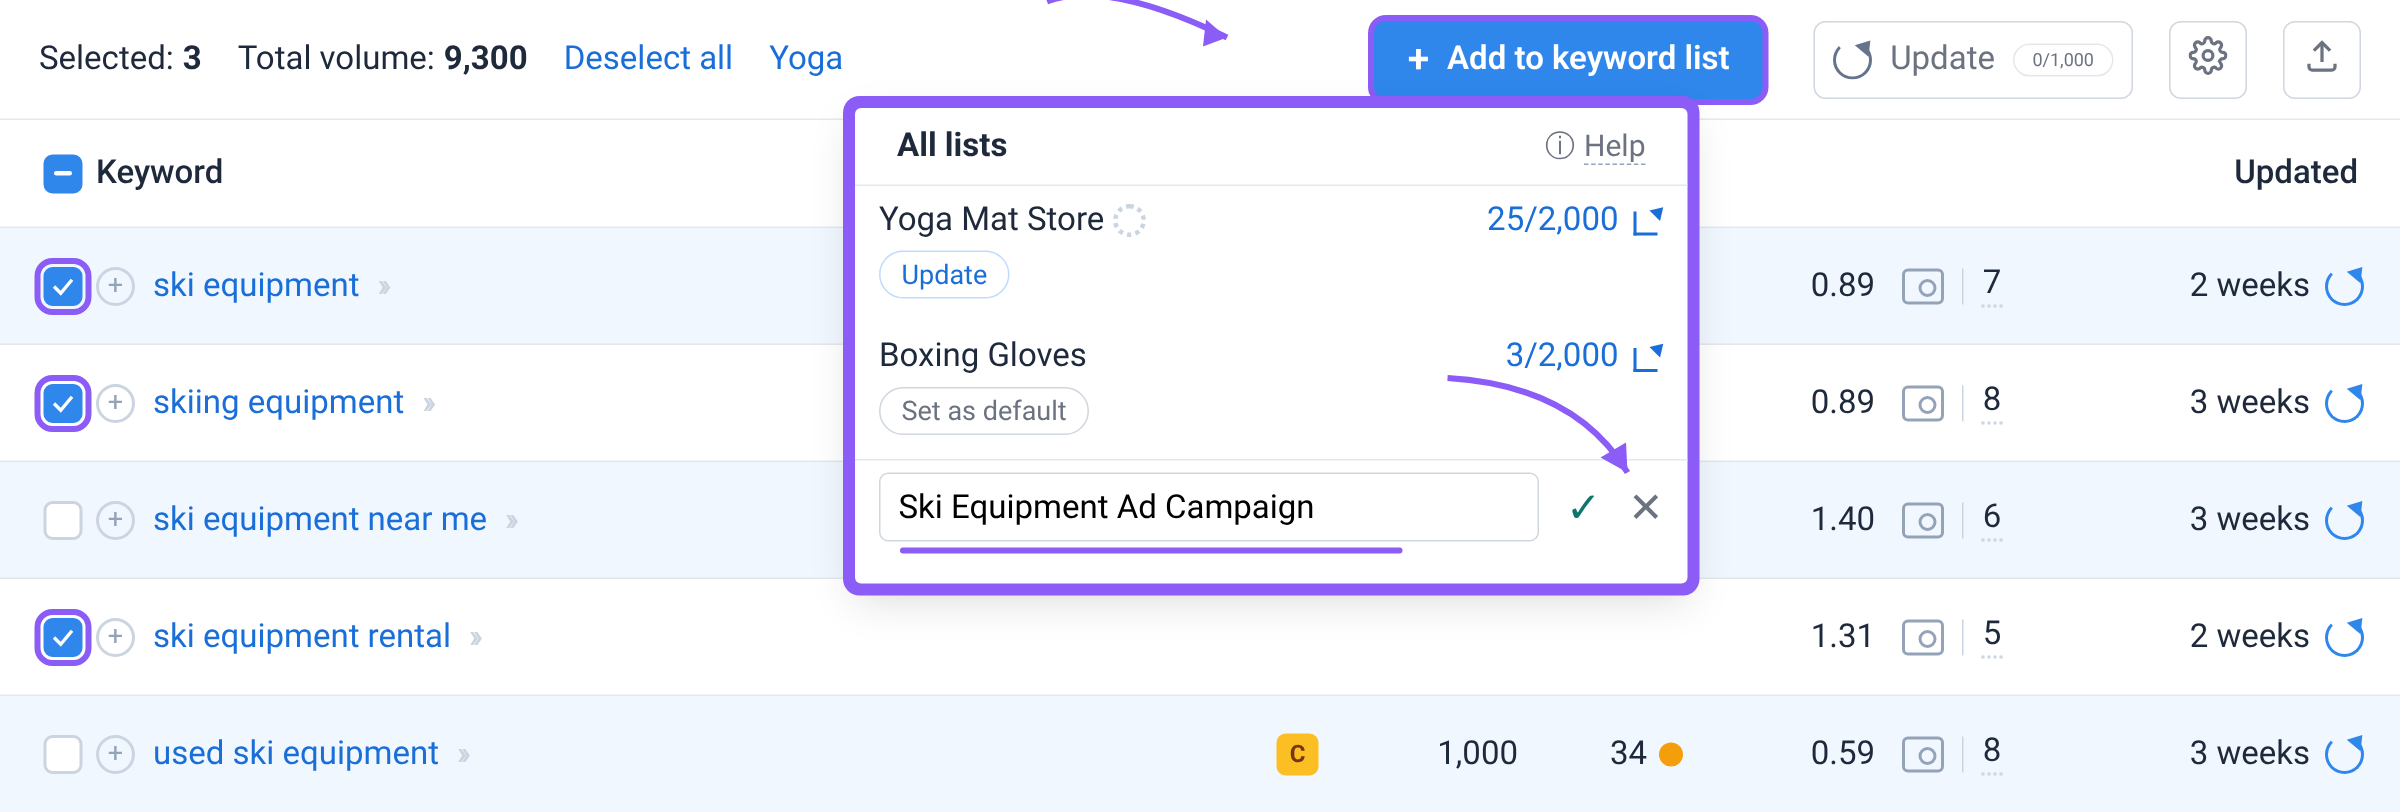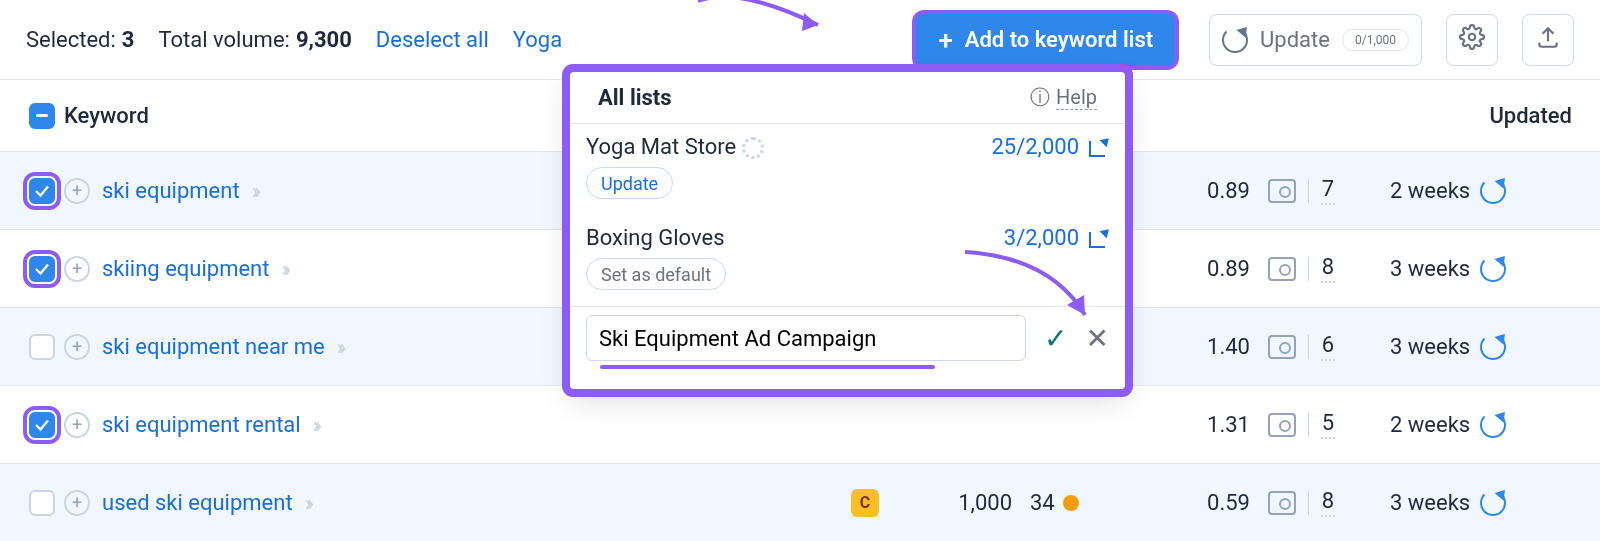--- a/index.html
+++ b/index.html
@@ -28,24 +28,24 @@
   
   .hdr{display:flex;align-items:center;height:72px;padding:0 20px;border-bottom:1px solid var(--gray-lt);color:var(--text);font-weight:500}
   .hdr .cb{width:44px;display:flex;justify-content:center}
   .hdr .kw{flex:1}
   .row{display:flex;align-items:center;height:78px;padding:0 20px;border-bottom:1px solid var(--gray-lt)}
   .row.alt{background:var(--row-alt)}
   .col-cb{width:44px;display:flex;justify-content:center}
   .col-kw{flex:1;display:flex;align-items:center;gap:12px;color:var(--blue-link)}
   .col-intent{width:70px;display:flex;justify-content:center}
   .col-vol{width:130px;text-align:right;padding-right:18px}
-  .col-kd{width:110px;display:flex;align-items:center;justify-content:flex-start;gap:8px;padding-right:18px}
+  .col-kd{width:110px;display:flex;align-items:center;justify-content:flex-end;gap:8px;padding-right:18px}
   .col-cpc{width:120px;text-align:right;padding-right:10px}
   .col-sf{width:130px;display:flex;align-items:center;gap:12px;padding-left:8px}
-  .col-upd{flex:0 0 190px;display:flex;align-items:center;gap:10px;padding-right:4px}
+  .col-upd{flex:0 0 190px;display:flex;align-items:center;justify-content:flex-end;gap:10px;padding-right:4px}
   .h-cpc{width:120px;text-align:right;padding-right:10px}
   .h-sf{width:60px;text-align:left}
   .h-upd{flex:1;text-align:right;padding-right:8px}
   .cbox{width:26px;height:26px;border:2px solid #cbd5e1;border-radius:6px;display:inline-flex;align-items:center;justify-content:center;background:#fff}
   .cbox.checked{background:var(--blue);border-color:var(--blue)}
   .cb-hl{outline:4px solid var(--purple);outline-offset:2px;border-radius:6px}
   .cbox svg{width:18px;height:18px;fill:none;stroke:#fff;stroke-width:3}
   .indet{background:var(--blue);border-color:var(--blue)}
   .indet::after{content:"";display:block;width:12px;height:3px;background:#fff;border-radius:2px}
   .expand{width:26px;height:26px;border:2px solid #cbd5e1;border-radius:50%;display:inline-flex;align-items:center;justify-content:center;color:#94a3b8;font-size:18px;line-height:1}

